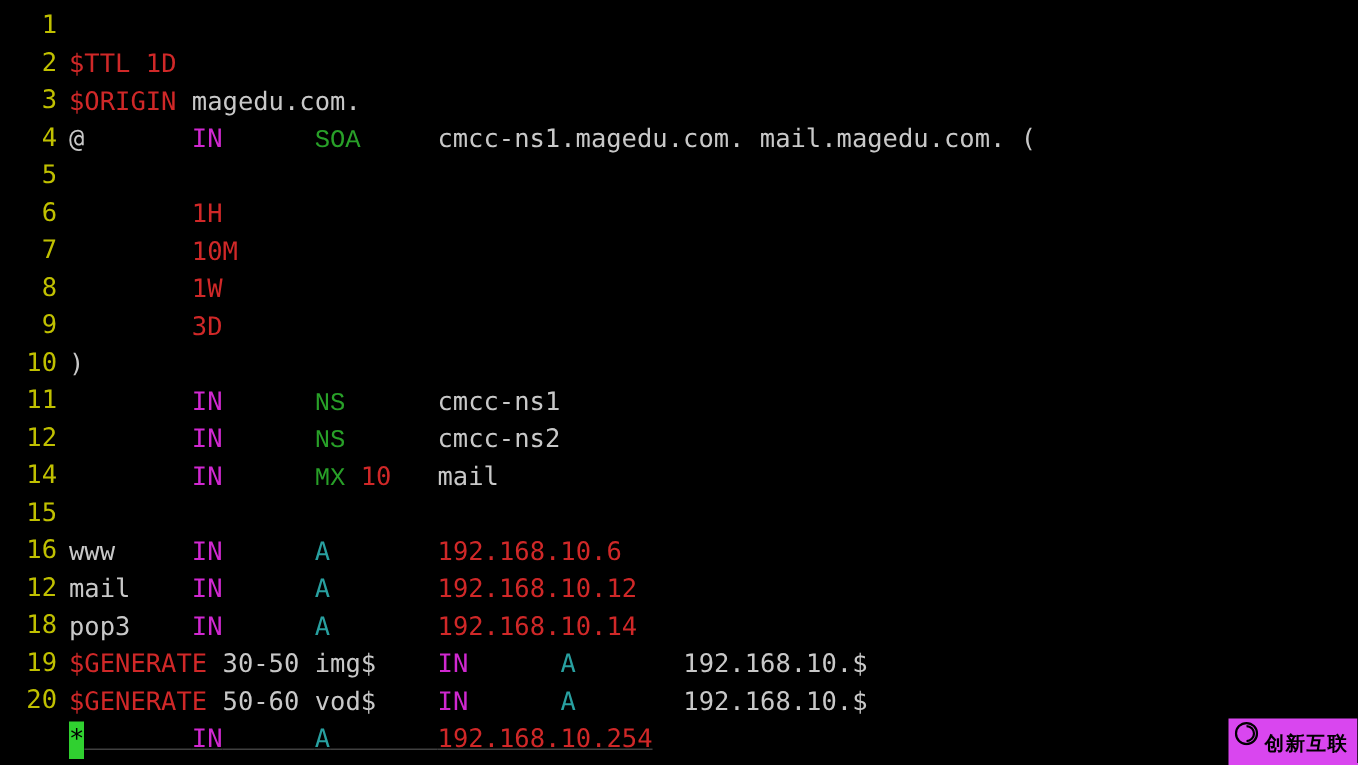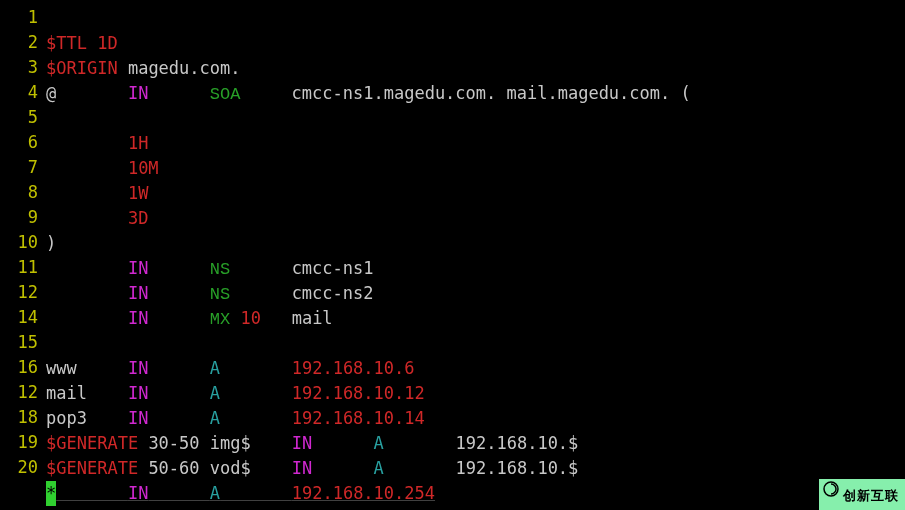--- a/index.html
+++ b/index.html
@@ -47,21 +47,21 @@
     display:inline-block;
   }
   .current-line-underline {
     text-decoration: underline;
     text-decoration-color: #404040;
   }
   .watermark {
     position: absolute;
     right: 0;
     bottom: 0;
-    background: #86efac;
+    background: #d946ef;
     color: #000;
     font-family: Arial, sans-serif;
     font-size: 13px;
     font-weight: bold;
     padding: 4px 6px 2px 24px;
     letter-spacing: 1px;
   }
   .watermark svg {
     position: absolute;
     left: 4px;

